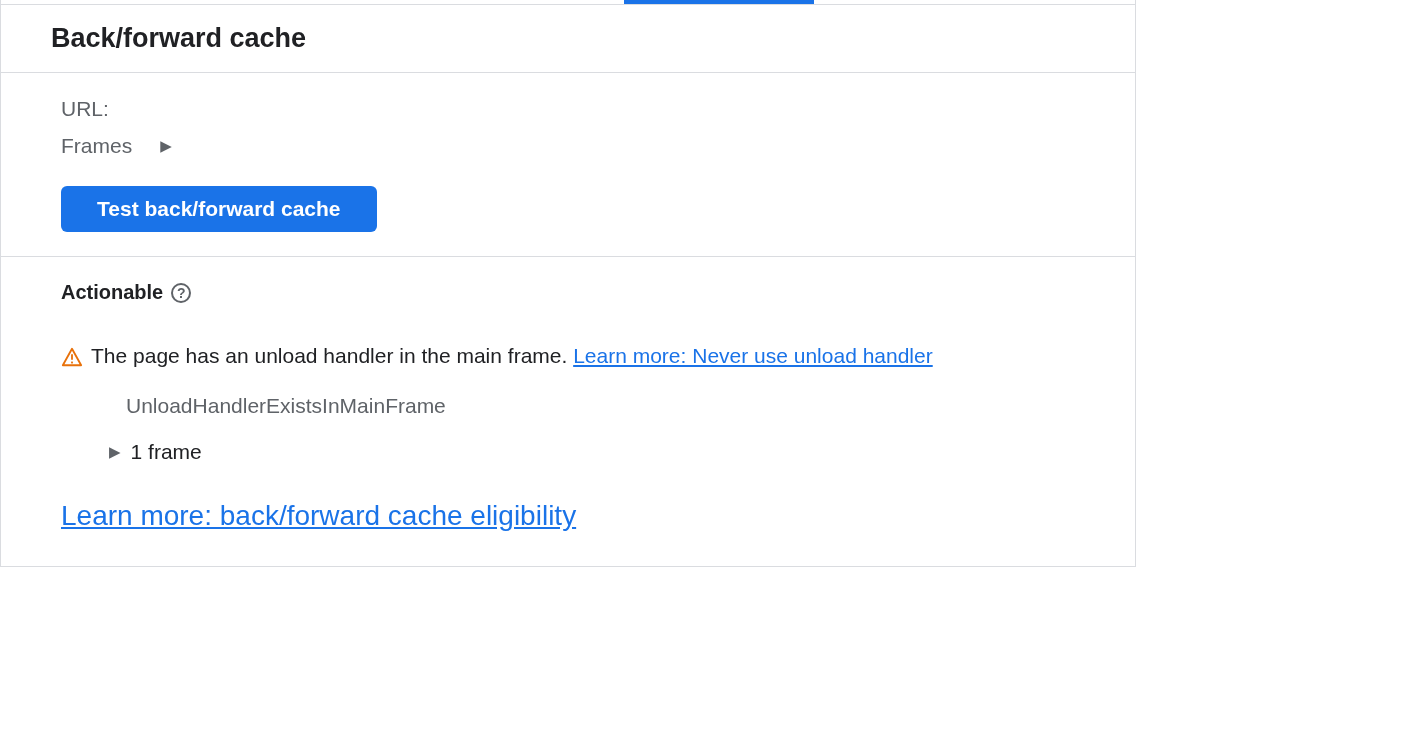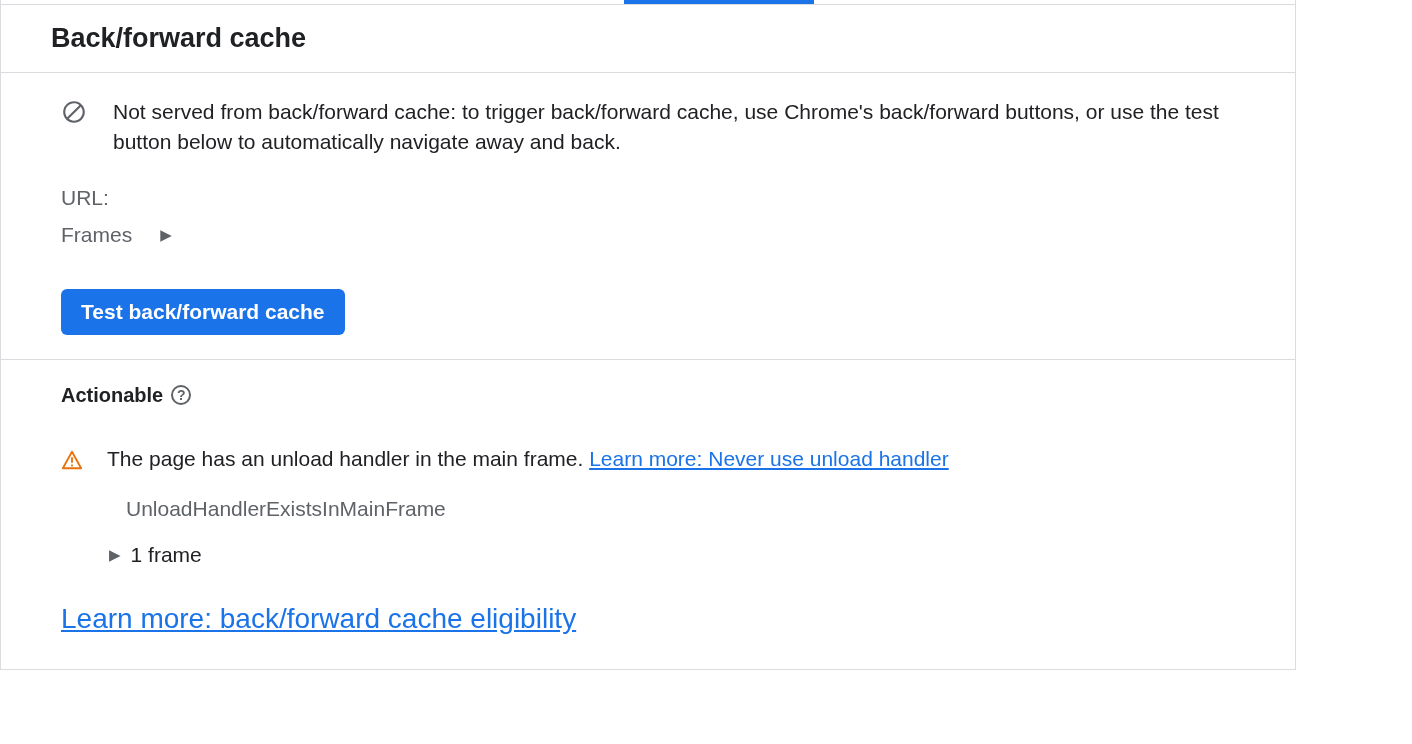--- a/index.html
+++ b/index.html
@@ -6,21 +6,21 @@
     body {
       margin: 0;
       font-family: -apple-system, BlinkMacSystemFont, "Segoe UI", Helvetica, Arial, sans-serif;
       font-size: 20px;
       color: #202124;
       background: #fff;
     }
     .container {
       border: 1px solid #dadce0;
       border-top: none;
-      width: 1296px;
+      width: 1136px;
     }
     .tab-indicator {
       height: 4px;
       background: #1a73e8;
       width: 190px;
       margin-left: 623px;
     }
     .top-border {
       border-top: 1px solid #dadce0;
       margin-top: 0px;
@@ -69,26 +69,25 @@
     }
     .disclosure-triangle {
       color: #5f6368;
       font-size: 15px;
       display: inline-flex;
     }
     .primary-btn {
       background: #1a73e8;
       color: #fff;
       border: none;
-      padding: 11px 20px;
+      padding: 11px 36px;
       border-radius: 6px;
       font-size: 21px;
       font-weight: 600;
       cursor: pointer;
-      margin-top: 14px;
     }
     .actionable-section {
       padding: 24px 60px 34px 60px;
     }
     .actionable-header {
       display: flex;
       align-items: center;
       gap: 8px;
       font-size: 20px;
       font-weight: 700;
@@ -101,21 +100,21 @@
       display: inline-flex;
       align-items: center;
       justify-content: center;
       font-size: 14px;
       font-weight: 700;
       color: #5f6368;
     }
     .issue-row {
       display: flex;
       align-items: flex-start;
-      gap: 24px;
+      gap: 8px;
       font-size: 21px;
       margin-bottom: 26px;
     }
     .warn-icon { flex-shrink: 0; margin-top: 2px; }
     .issue-text { color: #202124; }
     .link {
       color: #1a73e8;
       text-decoration: underline;
       cursor: pointer;
     }
@@ -142,26 +141,20 @@
 
 <div class="container">
   <div class="tab-indicator"></div>
   <div class="top-border"></div>
 
   <div class="header">
     <h1>Back/forward cache</h1>
   </div>
 
   <div class="content-section">
-    <div class="info-row">
-      <svg class="no-icon" width="26" height="26" viewBox="0 0 24 24">
-        <path d="M12 2C6.48 2 2 6.48 2 12s4.48 10 10 10 10-4.48 10-10S17.52 2 12 2zM4 12c0-4.42 3.58-8 8-8 1.85 0 3.55.63 4.9 1.69L5.69 16.9C4.63 15.55 4 13.85 4 12zm8 8c-1.85 0-3.55-.63-4.9-1.69L18.31 7.1C19.37 8.45 20 10.15 20 12c0 4.42-3.58 8-8 8z"></path>
-      </svg>
-      <div class="info-text">Not served from back/forward cache: to trigger back/forward cache, use Chrome's back/forward buttons, or use the test button below to automatically navigate away and back.</div>
-    </div>
 
     <div class="kv-row">
       <span class="kv-label">URL:</span>
     </div>
 
     <div class="frames-row">
       <span class="kv-label">Frames</span>
       <span class="disclosure-triangle">▶</span>
     </div>
 

